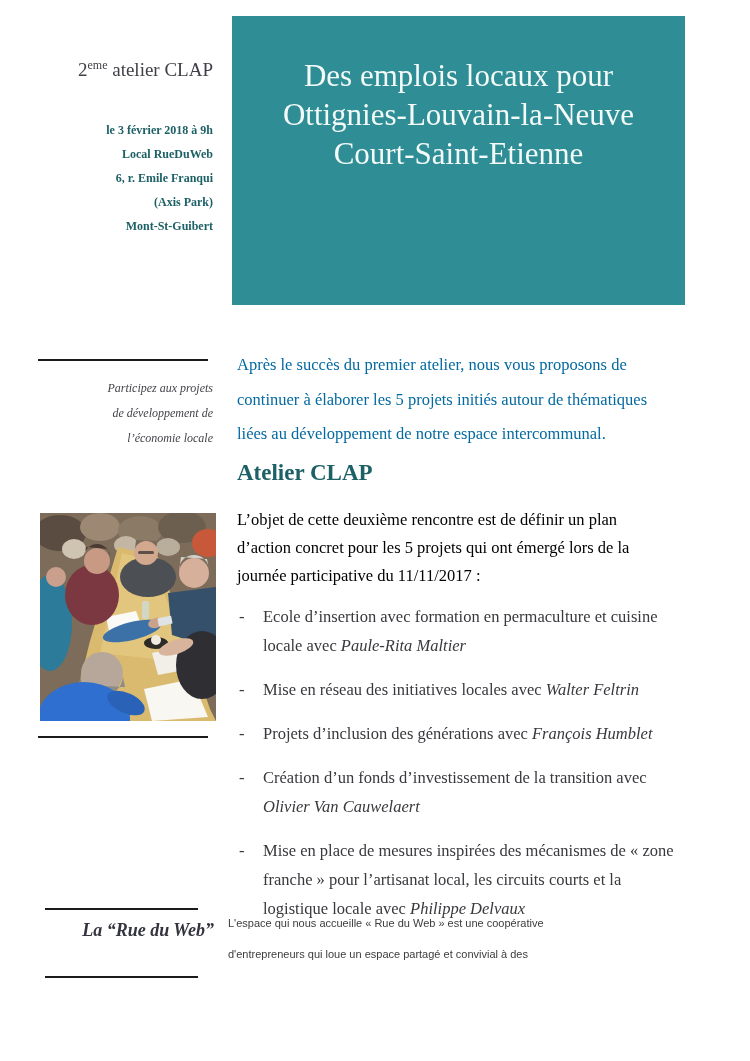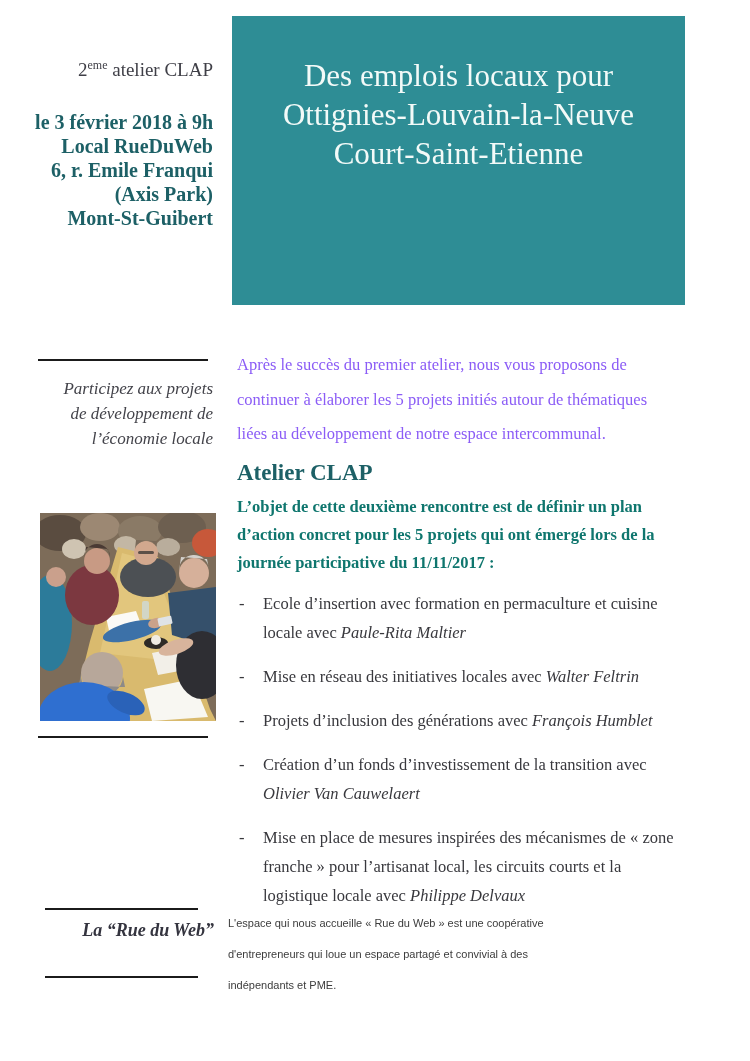--- a/index.html
+++ b/index.html
@@ -7,26 +7,26 @@
     position:relative; width:750px; height:1061px; background:#ffffff;
     font-family:"Liberation Serif", serif; color:#3a3a3e; overflow:hidden;padding-left:7px;
   }
   
   .side-heading {
     position:absolute; left:0; top:58px; width:213px; text-align:right;
     font-size:19px; color:#3f3f47;
   }
   .side-heading sup { font-size:12px; }
   .side-details {
-    position:absolute; left:0; top:110px; width:213px; text-align:right;
-    font-weight:bold; color:#1d6066; font-size:20px; line-height:24px;
+    position:absolute; left:0; top:118px; width:213px; text-align:right;
+    font-weight:bold; color:#1d6066; font-size:12px; line-height:24px;
   }
   .side-tagline {
     position:absolute; left:0; top:376px; width:213px; text-align:right;
-    font-style:italic; font-size:17px; line-height:25px; color:#43434a;
+    font-style:italic; font-size:12px; line-height:25px; color:#43434a;
   }
   .rule { position:absolute; height:2px; background:#1b1b1b; }
   .rule-1 { left:38px; top:359px; width:170px; }
   .rule-2 { left:38px; top:736px; width:170px; }
   .rule-3 { left:45px; top:908px; width:153px; }
   .rule-4 { left:45px; top:976px; width:153px; }
   .side-venue {
     position:absolute; left:18px; top:920px; width:196px; text-align:right;
     font-weight:bold; font-style:italic; font-size:18px; color:#34343f;
   }
@@ -37,26 +37,26 @@
   
   .header-box {
     position:absolute; left:232px; top:16px; width:453px; height:289px;
     background:#2e8d95; color:#f3faf8; text-align:center;
   }
   .box-title { margin-top:20px; font-size:38px; line-height:46px; letter-spacing:1px; }
   .box-subtitle { margin-top:40px; font-size:31px; line-height:39px; }
   
   .main-col { position:absolute; left:237px; top:348px; width:435px; }
   .tline { white-space:nowrap; }
-  .intro { font-size:16.5px; line-height:34.5px; color:#8b5cf6; }
+  .intro { font-size:16.5px; line-height:34.5px; color:#0369a1; }
   .section-heading {
     margin:8px 0 0 0; font-size:23px; font-weight:bold; color:#1d6066;
     font-family:"Liberation Serif", serif;
   }
-  .section-intro { margin-top:7px; font-size:16.5px; line-height:28px; color:#0f766e;font-weight:bold; }
+  .section-intro { margin-top:20px; font-size:16.5px; line-height:28px; color:#000000; }
   .bullets { list-style:none; margin:12px 0 0 0; padding:0; }
   .bullets li {
     position:relative; padding-left:26px; margin-bottom:15px;
     font-size:16.5px; line-height:29px; color:#38383d;
   }
   .bullets .dash { position:absolute; left:2px; top:0; }
   .bline { white-space:nowrap; }
   .footer-note {
     position:absolute; left:228px; top:908px; width:460px;
     font-family:"Liberation Sans", sans-serif; font-size:11px;
@@ -195,16 +195,15 @@
           <div class="bline"><span>Mise en place de mesures inspirées des mécanismes de « zone</span></div>
           <div class="bline"><span>franche » pour l’artisanat local, les circuits courts et la</span></div>
           <div class="bline"><span>logistique locale avec </span><em>Philippe Delvaux</em></div>
         </li>
       </ul>
   </div>
 
   <div class="footer-note">
     <div class="tline">L'espace qui nous accueille « Rue du Web » est une coopérative</div>
     <div class="tline">d'entrepreneurs qui loue un espace partagé et convivial à des</div>
-    <div class="tline">indépendants et PME.</div>
   </div>
 
 </div>
 
 </body></html>

